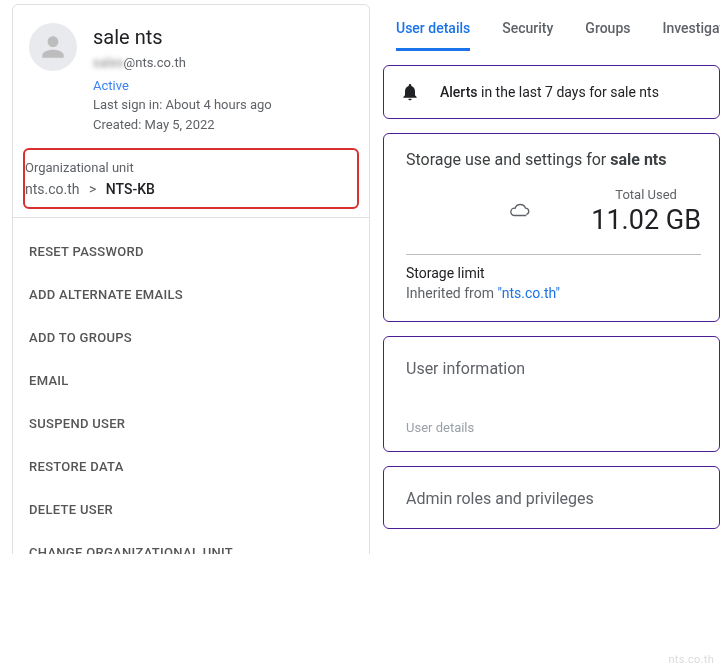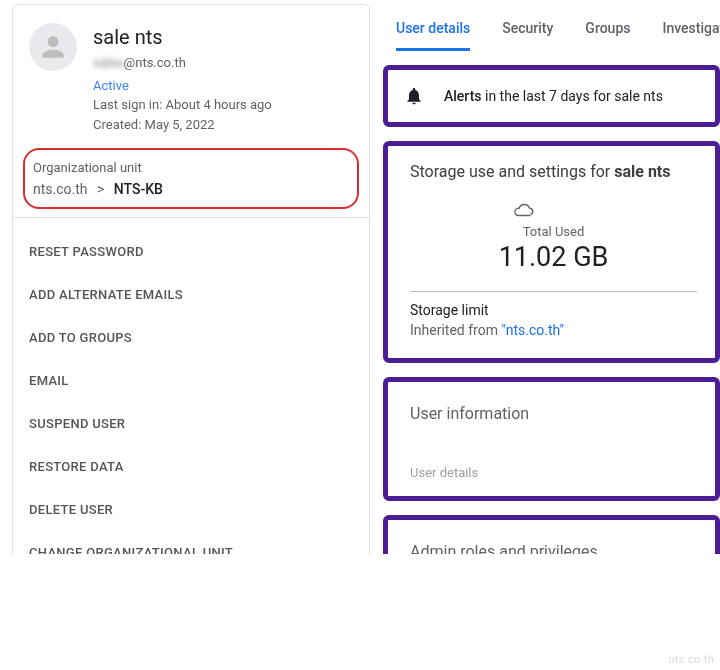--- a/index.html
+++ b/index.html
@@ -51,22 +51,22 @@
   color: #202124;
   margin: 2px 0 6px 0;
 }
 .email { color: #5f6368; font-size:13px; margin-bottom:8px;}
 .email .blur { color: transparent; text-shadow: 0 0 5px rgba(100,100,100,.8);}
 .status { color:#3b82f6; font-size:13px; margin:4px 0 2px 0;}
 .meta { color:#5f6368; font-size:13px; line-height:1.5;}
 .orgbox {
   margin: 0 10px 4px 10px;
   border: 2px solid #da2f2f;
-  border-radius: 16px;
-  padding: 10px 8px;
+  border-radius: 6px;
+  padding: 10px 0;
 }
 .orglabel { color:#5f6368; font-size:13px; margin-bottom:6px;}
 .orgpath { font-size:14px; color:#5f6368;}
 .orgpath .sep { margin:0 6px; color:#5f6368;}
 .orgpath .current { color:#202124; font-weight:500;}
 .sep-line { height:1px; background:#e0e0e0; margin:8px 0;}
 .actions { padding: 4px 0;}
 .action {
   padding: 14px 16px;
   color:#555;
@@ -91,37 +91,37 @@
   color:#5f6368;
   font-weight:500;
   cursor:pointer;
   white-space:nowrap;
 }
 .tab.active {
   color:#1a73e8;
   border-bottom: 3px solid #1a73e8;
 }
 .rcard {
-  border:5px solid #4c1d95;
+  border:1px solid #4c1d95;
   border-radius:6px;
   margin: 14px 0 0 1px;
   background:#fff;
 }
 .alerts {
   display:flex;
   align-items:center;
   padding:16px 16px;
 }
 .alerts svg { width:20px; height:20px; margin-right:20px; }
 .alerts .txt { font-size:14px;}
 .alerts .txt b { font-weight:500;}
 .storage { padding: 16px 18px 20px 22px;}
 .storage-title { font-size:16px; color:#3c4043; margin-bottom:18px;}
 .storage-title b { font-weight:700;}
-.total-row { display:flex; align-items:center; justify-content:flex-end;flex-direction:column;}
+.total-row { display:flex; align-items:center; justify-content:flex-end;}
 .cloudicon { margin-right:60px;}
 .cloudicon svg { width:22px; height:22px; stroke:#5f6368; fill:none; stroke-width:1.5;}
 .totalcol { text-align:center;}
 .totallabel { font-size:13px; color:#5f6368;}
 .totalval { font-size:27px; color:#202124; margin-top:2px;}
 .thinrule { height:1px; background:#bdbdbd; margin:18px 0 10px 0;}
 .limitlabel { font-size:14px; color:#202124; margin-bottom:4px;}
 .inherit { font-size:14px; color:#5f6368;}
 .inherit a { color:#1a73e8; text-decoration:none;}
 .section { padding: 22px 22px 20px 22px;}

